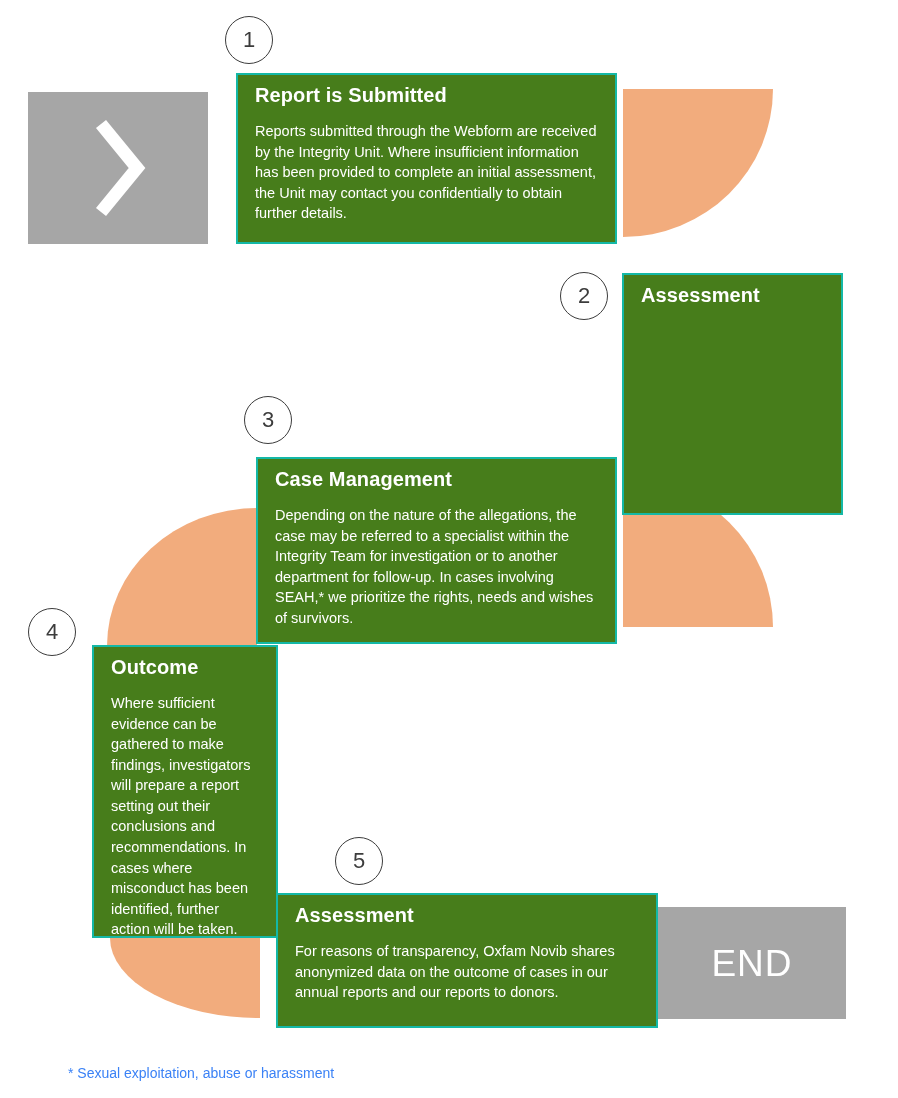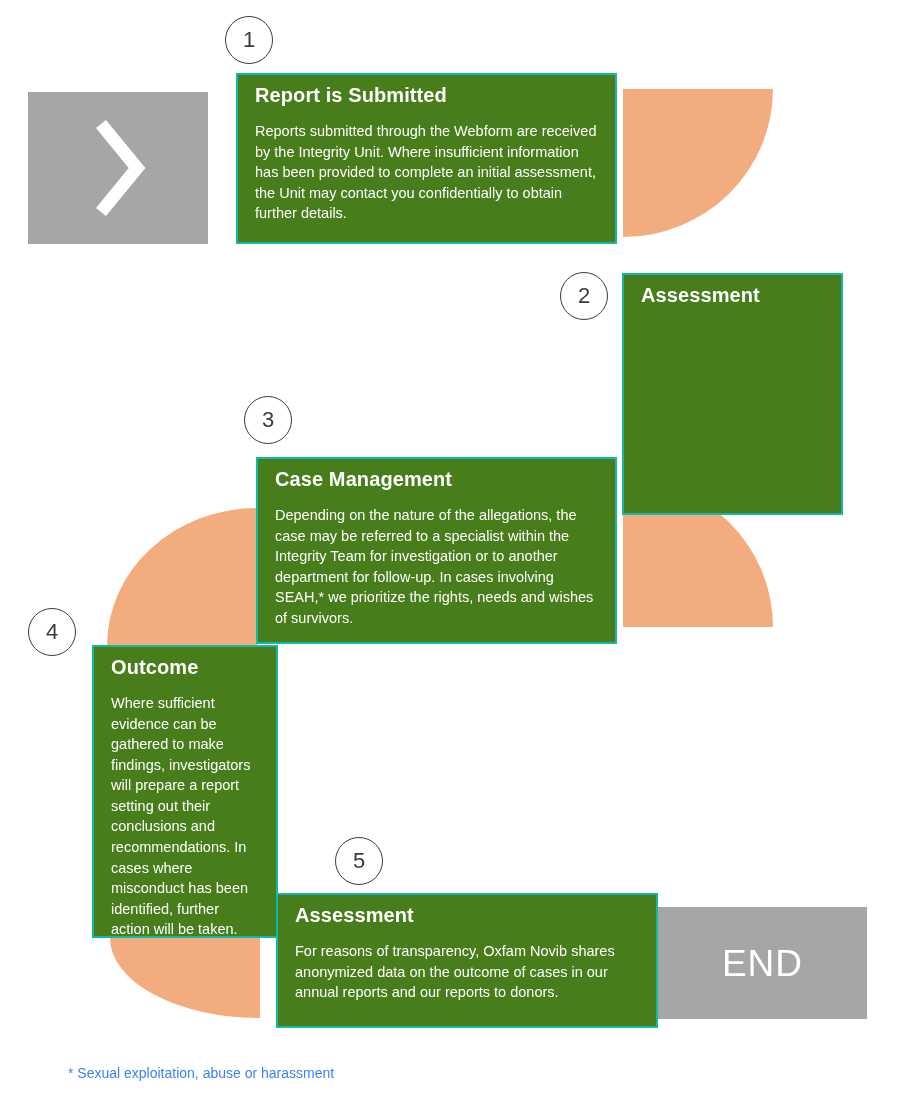--- a/index.html
+++ b/index.html
@@ -112,21 +112,21 @@
   </div>
 
   <div class="accent round-br" style="left:623px; top:89px; width:150px; height:148px;"></div>
 
   <div class="accent round-tr" style="left:623px; top:479px; width:150px; height:148px;"></div>
 
   <div class="accent round-tl" style="left:107px; top:508px; width:150px; height:138px;"></div>
 
   <div class="accent round-bl" style="left:110px; top:938px; width:150px; height:80px;"></div>
 
-  <div class="terminal" style="left:658px; top:907px; width:209px; height:112px;">
+  <div class="terminal" style="left:658px; top:907px; width:188px; height:112px;">
     <span class="end-label">END</span>
   </div>
 
   <div class="step-num" style="left:225px; top:16px;">
     <span>1</span>
   </div>
   <div class="card" style="left:236px; top:73px; width:381px; height:171px;">
     <div class="card-title">Report is Submitted</div>
     <div class="card-body">Reports submitted through the Webform are received by the Integrity Unit. Where insufficient information has been provided to complete an initial assessment, the Unit may contact you confidentially to obtain further details.</div>
   </div>

